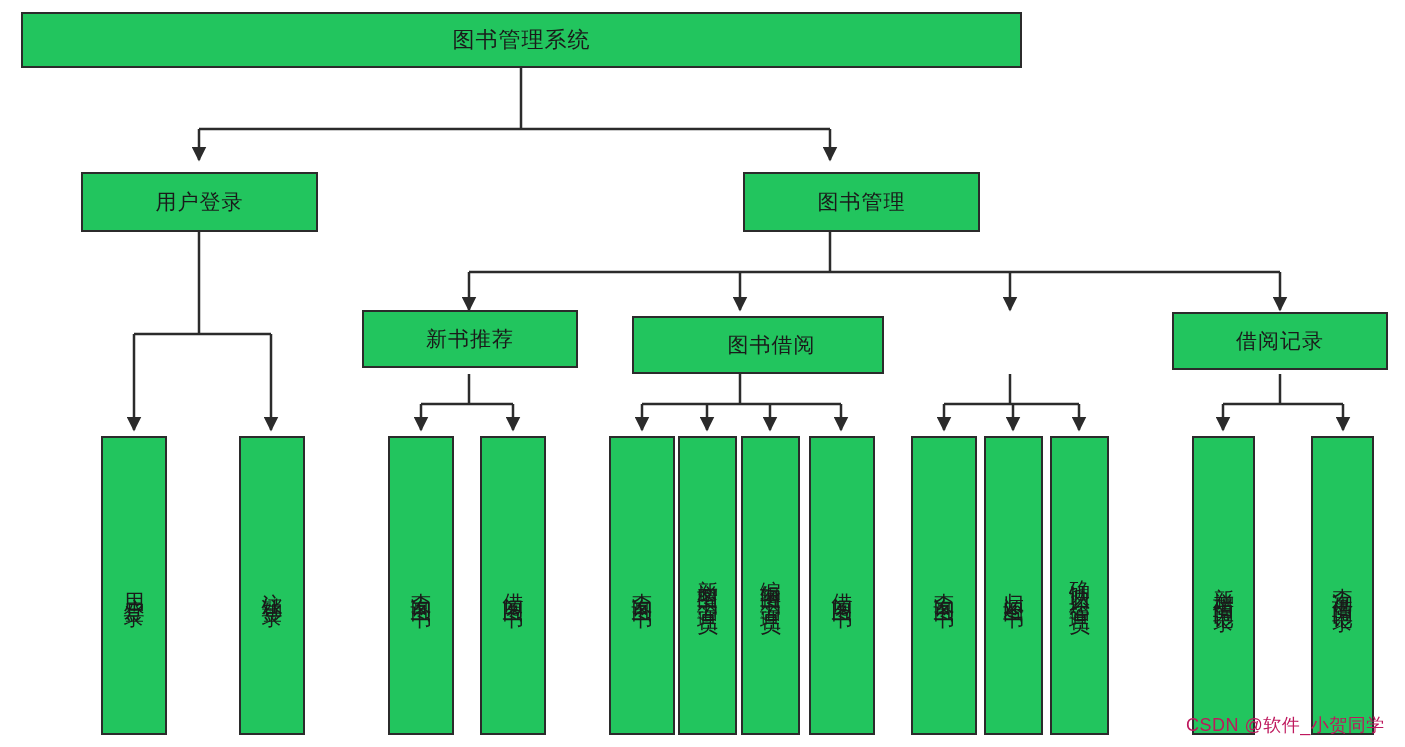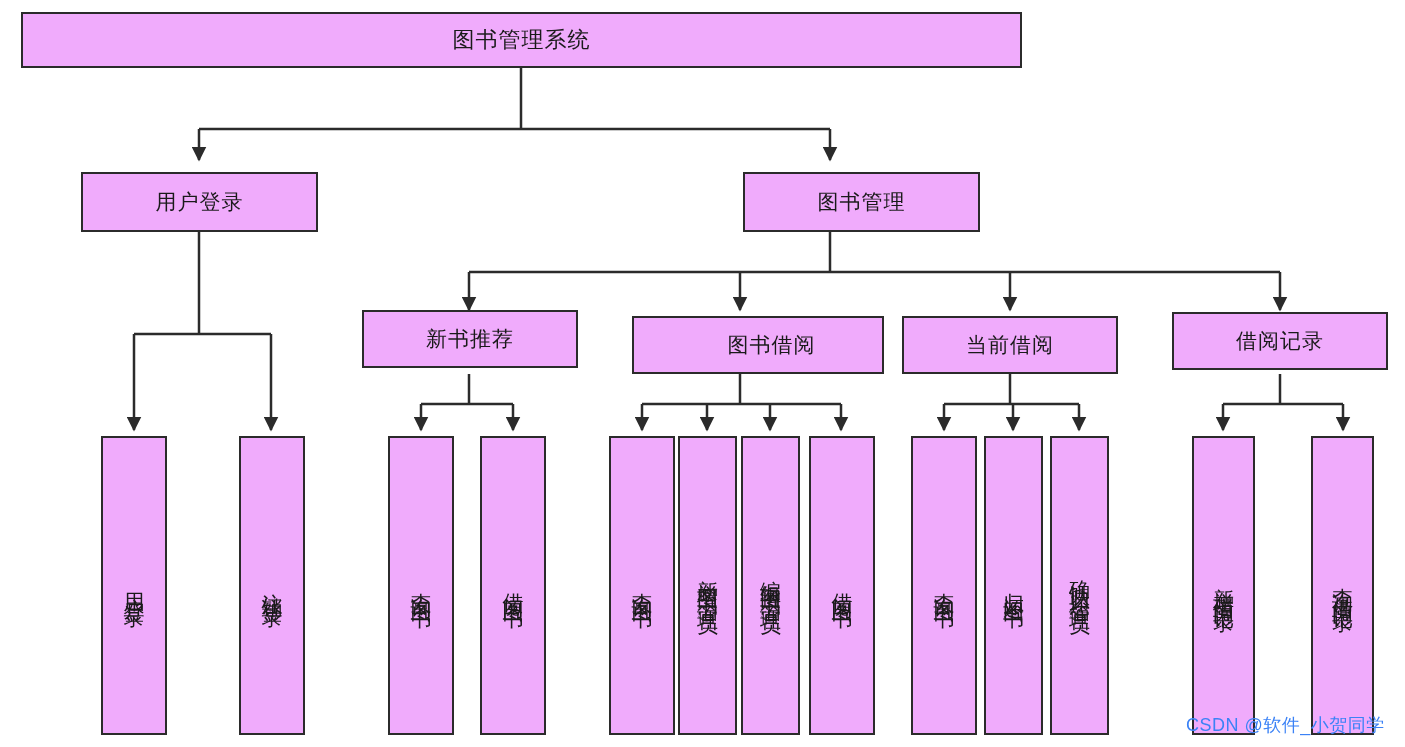--- a/index.html
+++ b/index.html
@@ -22,21 +22,21 @@
     left: 0;
     top: 0;
     width: 1405px;
     height: 747px;
     pointer-events: none;
   }
   .node {
     position: absolute;
     box-sizing: border-box;
     border: 2.5px solid #2b2b2b;
-    background: #f0abfc;
+    background: #22c55e;
     display: flex;
     align-items: center;
     justify-content: center;
     color: #1a1a1a;
     text-align: center;
     z-index: 2;
   }
   .node.h {
     font-size: 21px;
     letter-spacing: 1px;
@@ -58,21 +58,21 @@
     writing-mode: vertical-rl;
     text-orientation: upright;
     display: block;
     white-space: nowrap;
   }
   .watermark {
     position: absolute;
     left: 1186px;
     top: 713px;
     font-size: 18px;
-    color: #3b82f6;
+    color: #be185d;
     white-space: nowrap;
     z-index: 3;
     letter-spacing: 0.5px;
   }
 </style>
 </head>
 <body>
 
 <div id="canvas">
 
@@ -136,23 +136,20 @@
   <div class="node h" style="left:711px; top:172px; width:237px; height:60px;margin-left:32px;">
     <span>图书管理</span>
   </div>
 
   <div class="node h" style="left:362px; top:310px; width:216px; height:58px;">
     <span>新书推荐</span>
   </div>
   <div class="node h" style="left:632px; top:316px; width:252px; height:58px;padding-left:27px;">
     <span>图书借阅</span>
   </div>
-  <div class="node h" style="left:902px; top:316px; width:216px; height:58px;">
-    <span>当前借阅</span>
-  </div>
   <div class="node h" style="left:1172px; top:312px; width:216px; height:58px;">
     <span>借阅记录</span>
   </div>
 
   <div class="node v" style="left:101px; top:436px; width:66px; height:299px;">
     <span class="vtext">用户登录</span>
   </div>
   <div class="node v" style="left:239px; top:436px; width:66px; height:299px;">
     <span class="vtext">注销登录</span>
   </div>

